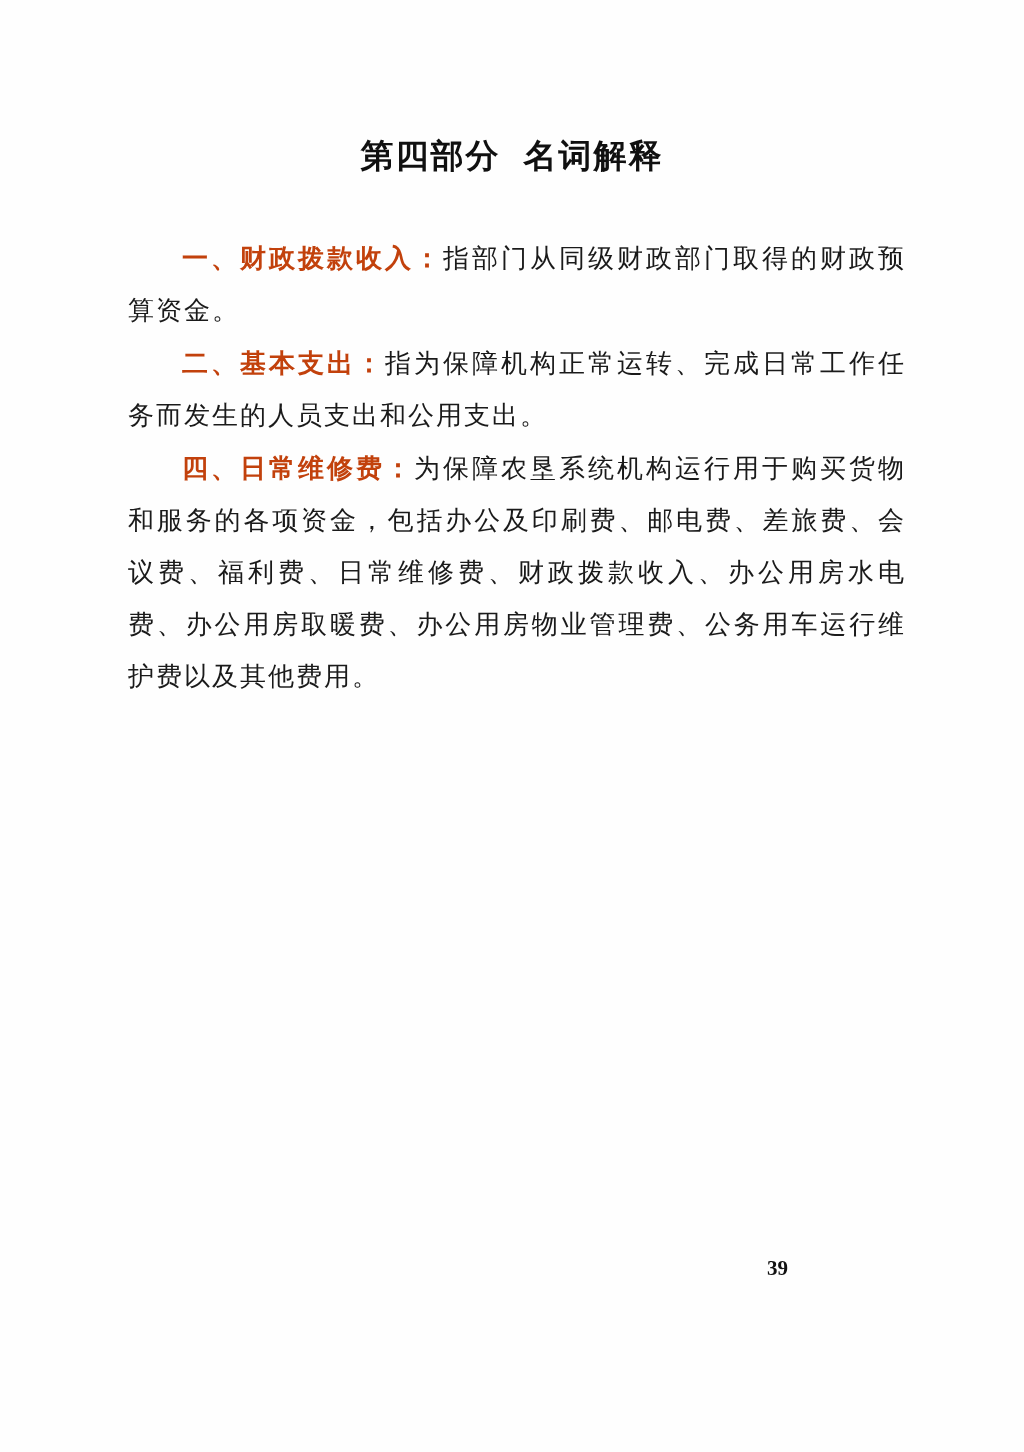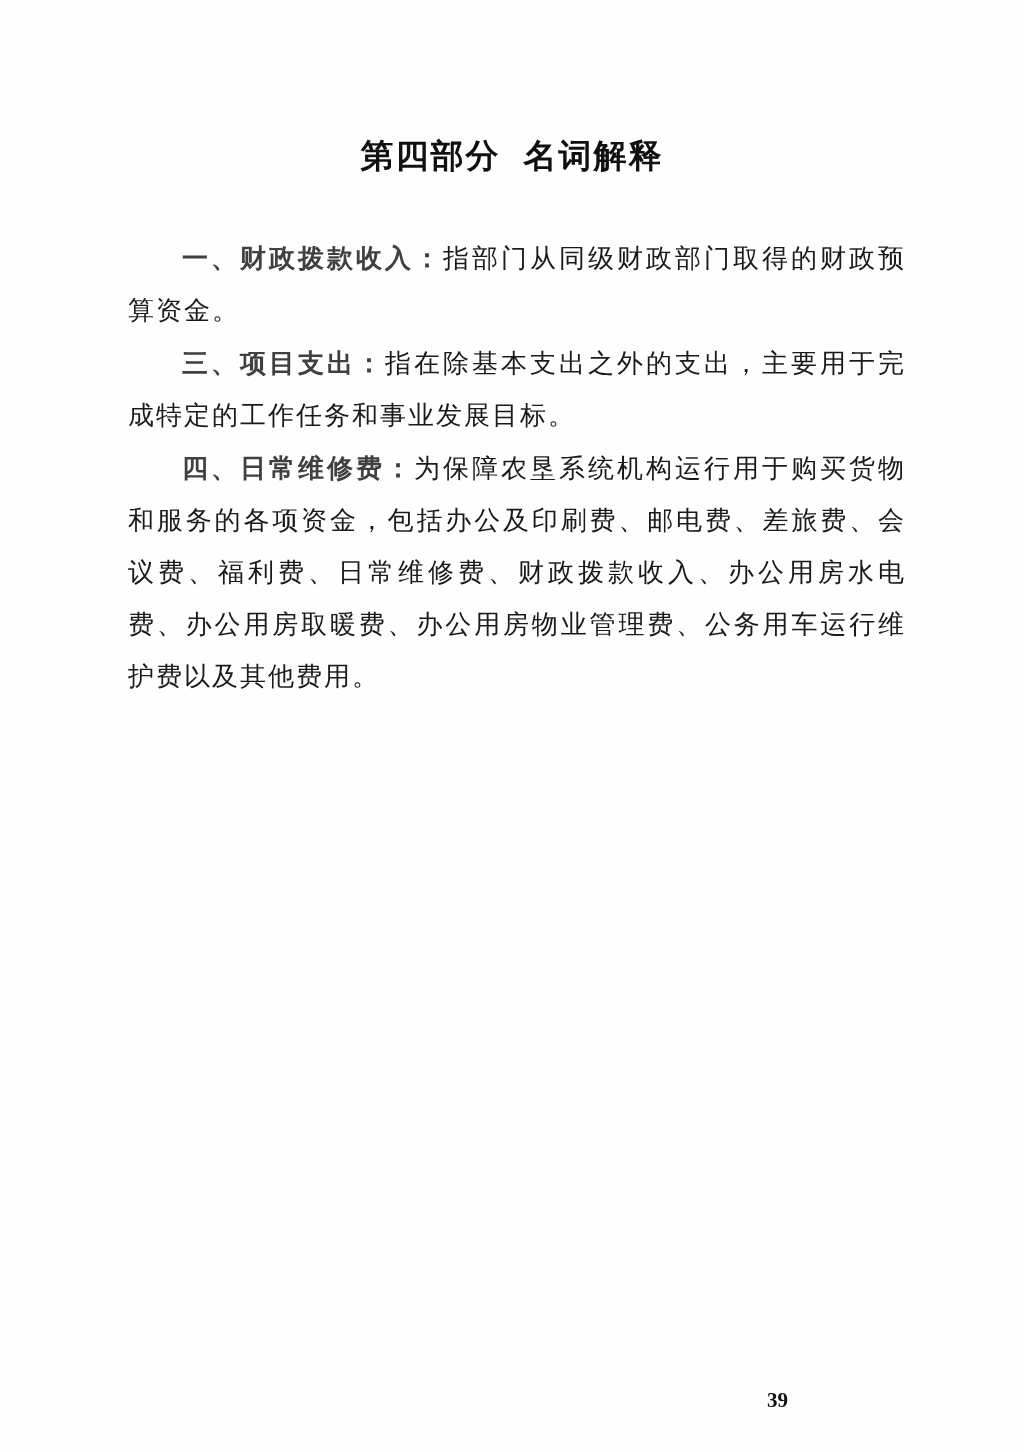--- a/index.html
+++ b/index.html
@@ -41,45 +41,45 @@
     text-indent: 54px;
     font-size: 26px;
     line-height: 52px;
     letter-spacing: 2px;
     text-align: justify;
     color: #1a1a1a;
   }
   .term {
     font-family: "Liberation Sans", "DejaVu Sans", sans-serif;
     font-weight: bold;
-    color: #404040;
+    color: #c2410c;
   }
   .page-number {
     position: absolute;
     left: 767px;
-    top: 1388px;
+    top: 1256px;
     font-family: "Liberation Serif", "DejaVu Serif", serif;
     font-weight: bold;
     font-size: 21px;
     color: #111;
   }
 </style>
 </head>
 <body>
 
 <div class="page">
 
   <div class="doc-title">第四部分 名词解释</div>
 
   <div class="content">
 
     <p><span class="term">一、财政拨款收入：</span><span>指部门从同级财政部门取得的财政预算资金。</span></p>
 
+    <p><span class="term">二、基本支出：</span><span>指为保障机构正常运转、完成日常工作任务而发生的人员支出和公用支出。</span></p>
 
-    <p><span class="term">三、项目支出：</span><span>指在除基本支出之外的支出，主要用于完成特定的工作任务和事业发展目标。</span></p>
 
     <p><span class="term">四、日常维修费：</span><span>为保障农垦系统机构运行用于购买货物和服务的各项资金，包括办公及印刷费、邮电费、差旅费、会议费、福利费、日常维修费、财政拨款收入、办公用房水电费、办公用房取暖费、办公用房物业管理费、公务用车运行维护费以及其他费用。</span></p>
 
 
   </div>
 
   <div class="page-number">39</div>
 
 </div>
 

